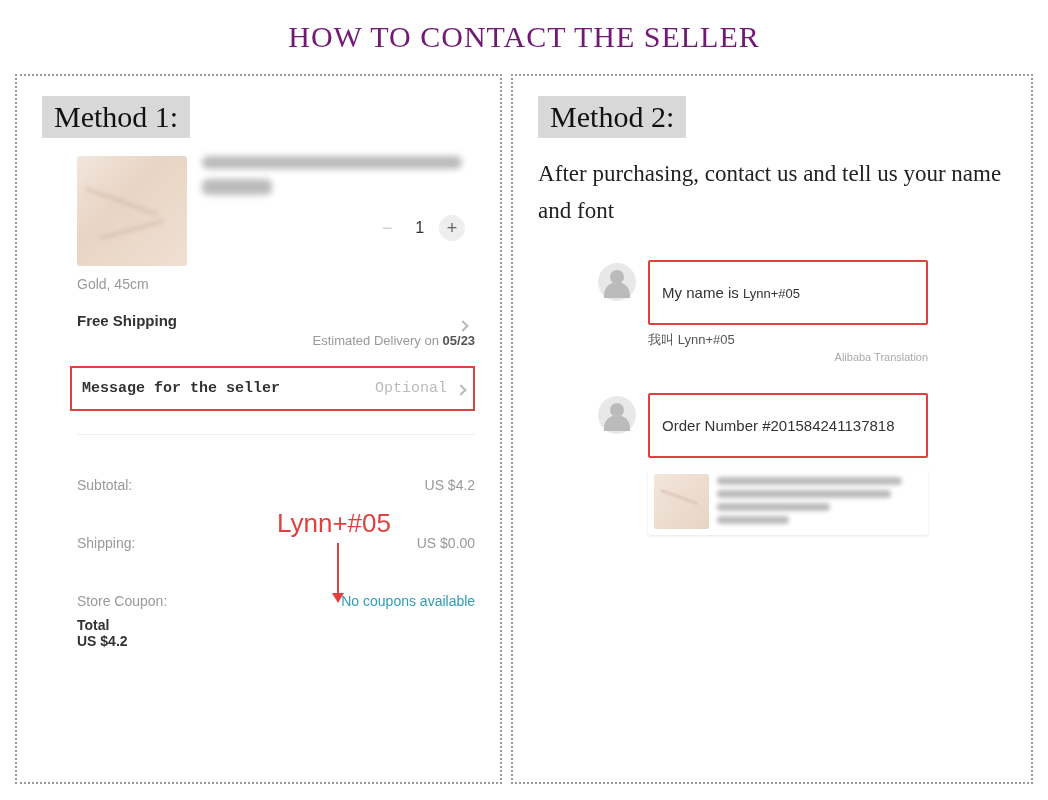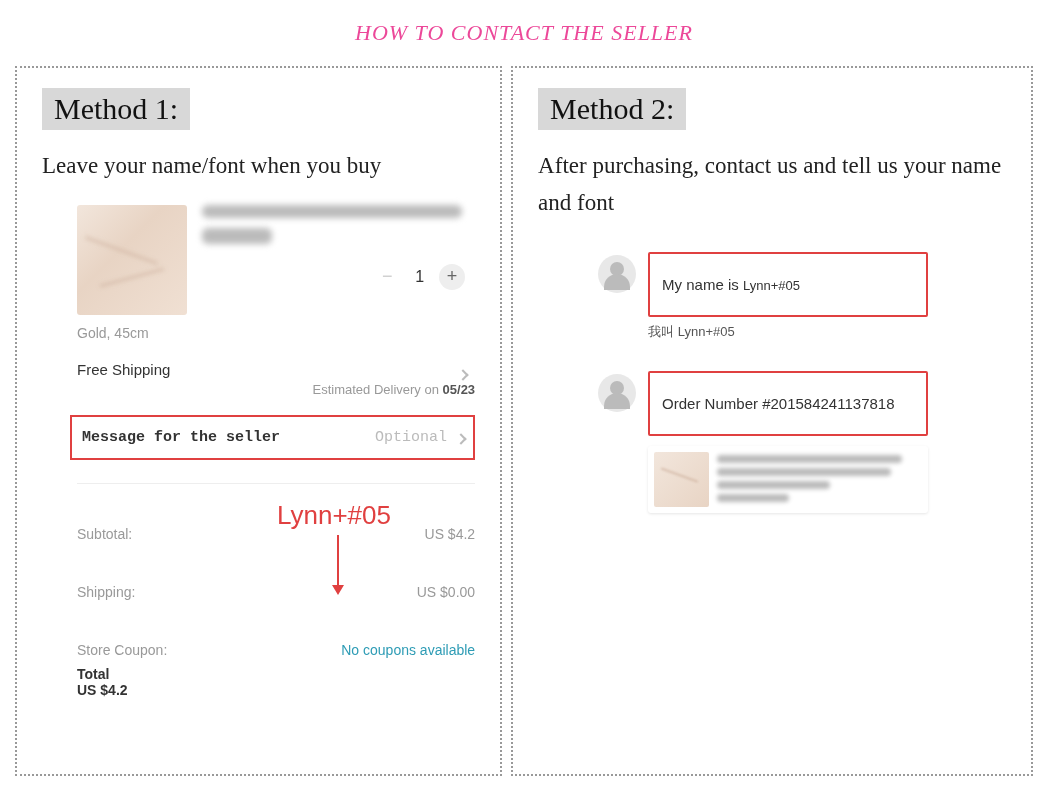--- a/index.html
+++ b/index.html
@@ -6,26 +6,25 @@
     body {
       font-family: Georgia, 'Times New Roman', serif;
       background: #fff;
       width: 1048px;
       height: 800px;
       padding: 20px 15px;
       position: relative;
     }
     .title {
       text-align: center;
-      color: #ec4899;
-      font-size: 22px;
+      color: #701a75;
+      font-size: 30px;
       font-weight: normal;
       letter-spacing: 1px;
       margin-bottom: 20px;
-      font-style: italic;
     }
     .panels {
       display: flex;
       gap: 11px;
     }
     .panel {
       border: 2px dotted #999;
       padding: 20px 25px;
       position: relative;
     }
@@ -111,21 +110,21 @@
       font-size: 14px;
       padding-left: 35px;
       margin-bottom: 20px;
     }
     .shipping {
       font-family: Arial, sans-serif;
       padding-left: 35px;
       margin-bottom: 12px;
       position: relative;
     }
-    .shipping-title { font-size: 15px; color: #333; font-weight: normal; margin-bottom: 4px; }
+    .shipping-title { font-size: 15px; color: #333; font-weight: bold; margin-bottom: 4px; }
     .shipping-est { font-size: 13px; color: #999; text-align: right; }
     .shipping-est b { color: #555; }
     .chevron {
       position: absolute;
       right: 8px;
       top: 10px;
       width: 8px;
       height: 8px;
       border-top: 2px solid #bbb;
       border-right: 2px solid #bbb;
@@ -260,21 +259,20 @@
   </style>
 </head>
 <body>
 
 <h1 class="title">HOW TO CONTACT THE SELLER</h1>
 
 <div class="panels">
 
   <div class="panel panel-left">
     <div class="method-label">Method 1:</div>
-    <div class="method-desc">Leave your name/font when you buy</div>
 
     <div class="product-row">
       <div class="product-img"></div>
       <div class="product-info">
         <div class="blurred-line w1"></div>
         <div class="blurred-line w2"></div>
         <div class="qty-row">
           <div class="qty-btn minus">−</div>
           <div class="qty-val">1</div>
           <div class="qty-btn">+</div>
@@ -330,20 +328,21 @@
     <div class="method-desc">After purchasing, contact us and tell us your name and font</div>
 
     <div class="chat">
       <div class="chat-msg">
         <div class="avatar"></div>
         <div class="chat-body">
           <div class="bubble">
             <span>My name is </span><span class="name-part">Lynn+#05</span>
           </div>
           <div class="translation">我叫 Lynn+#05</div>
+          <div class="translation-src">Alibaba Translation</div>
         </div>
       </div>
 
       <div class="chat-msg">
         <div class="avatar"></div>
         <div class="chat-body">
           <div class="bubble">Order Number #201584241137818</div>
           <div class="order-card">
             <div class="order-thumb"></div>
             <div class="order-lines">

